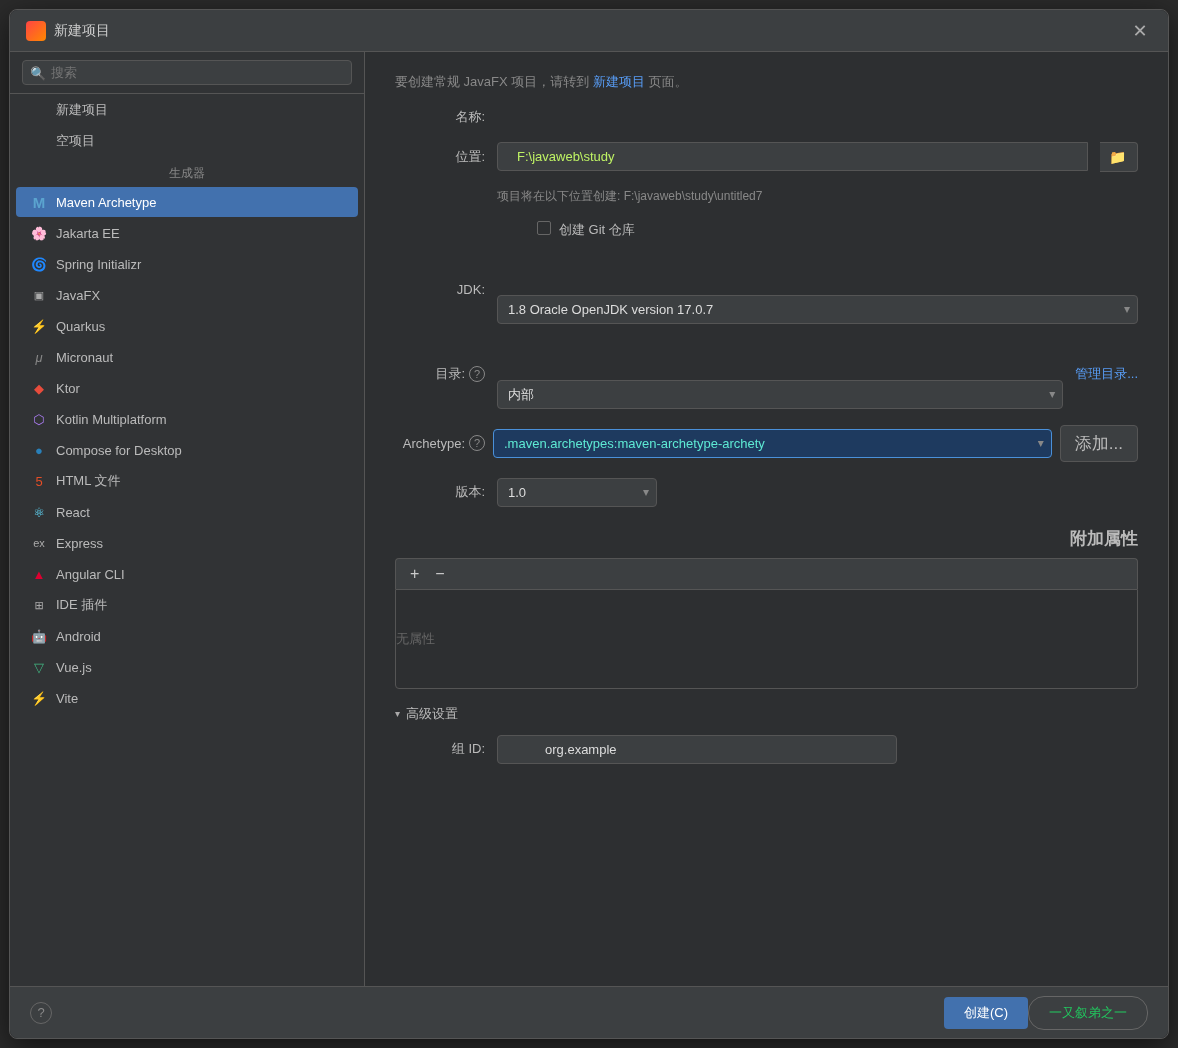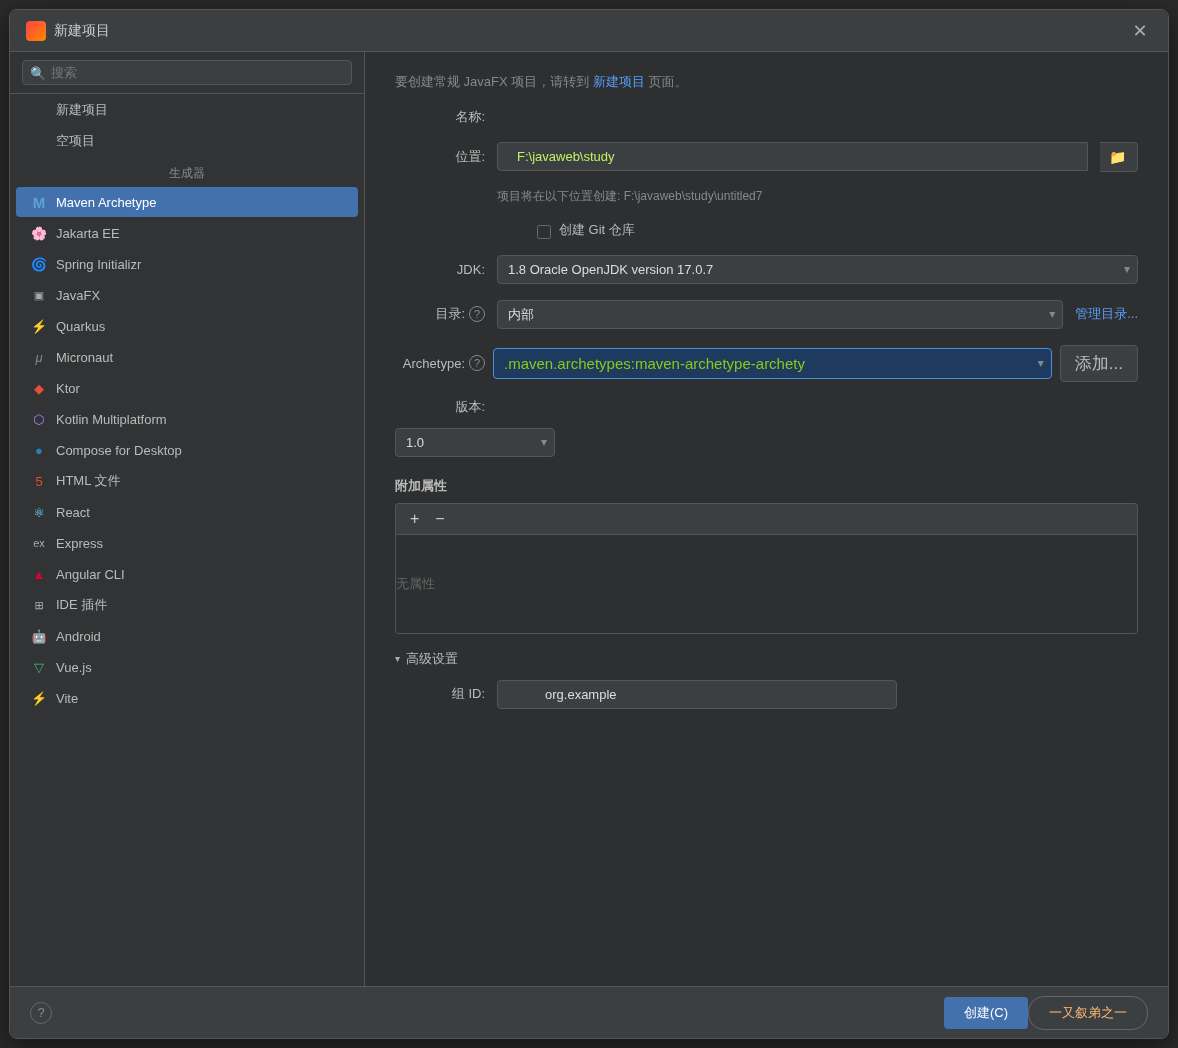--- a/index.html
+++ b/index.html
@@ -185,40 +185,41 @@
       cursor: pointer;
       font-size: 14px;
     }
     .path-hint {
       color: #888;
       font-size: 12px;
       margin-left: 102px;
     }
     .git-row {
       display: flex;
-      align-items: flex-end;
+      align-items: flex-start;
       gap: 8px;
       margin-left: 102px;
       padding-left: 40px;
     }
     .checkbox {
       width: 14px;
       height: 14px;
       border: 1px solid #666;
       background: transparent;
       border-radius: 2px;
       cursor: pointer;
     }
     .git-label {
       color: #bbb;
       font-size: 13px;
     }
     .select-wrapper {
       position: relative;
       flex: 1;
+      margin-top: 40px;
     }
     .form-select {
       width: 100%;
       background: #3c3f41;
       border: 1px solid #555;
       border-radius: 4px;
       color: #ddd;
       font-size: 13px;
       padding: 6px 30px 6px 10px;
       outline: none;
@@ -270,50 +271,50 @@
     }
     .archetype-input-wrapper {
       flex: 1;
       position: relative;
     }
     .archetype-input {
       width: 100%;
       background: #1e3a5f;
       border: 1px solid #4a90d9;
       border-radius: 4px;
-      color: #84cc16;
-      font-size: 15px;
+      color: #5eead4;
+      font-size: 13px;
       padding: 6px 13px 6px 10px;
       outline: none;
     }
     .add-btn {
       background: #3c3f41;
       border: 1px solid #555;
       border-radius: 4px;
       color: #bbb;
       font-size: 17px;
       padding: 6px 14px;
       cursor: pointer;
       white-space: nowrap;
     }
     .version-row {
       display: flex;
-      align-items: flex-start;
+      align-items: center;
       gap: 12px;
-      flex-direction: column;
     }
     .version-select-wrapper {
       position: relative;
       width: 160px;
     }
     .section-title {
       color: #bbb;
-      font-size: 13px;
+      font-size: 17px;
       font-weight: bold;
       margin-top: 4px;
+      text-align: right;
     }
     .properties-section {
       display: flex;
       flex-direction: column;
       gap: 8px;
     }
     .properties-toolbar {
       display: flex;
       align-items: center;
       gap: 4px;
@@ -396,21 +397,21 @@
       color: #fff;
       font-size: 13px;
       padding: 7px 20px;
       cursor: pointer;
       font-family: inherit;
     }
     .btn-secondary {
       background: #3c3f41;
       border: 1px solid #666;
       border-radius: 16px;
-      color: #fdba74;
+      color: #22c55e;
       font-size: 13px;
       padding: 7px 20px;
       cursor: pointer;
       font-family: inherit;
     }
     
     .icon-m { color: #5ba4cf; font-weight: bold; font-size: 15px; }
     .icon-jakarta { color: #e8a838; }
     .icon-spring { color: #6ab04c; }
     .icon-javafx { font-size: 11px; color: #aaa; }

